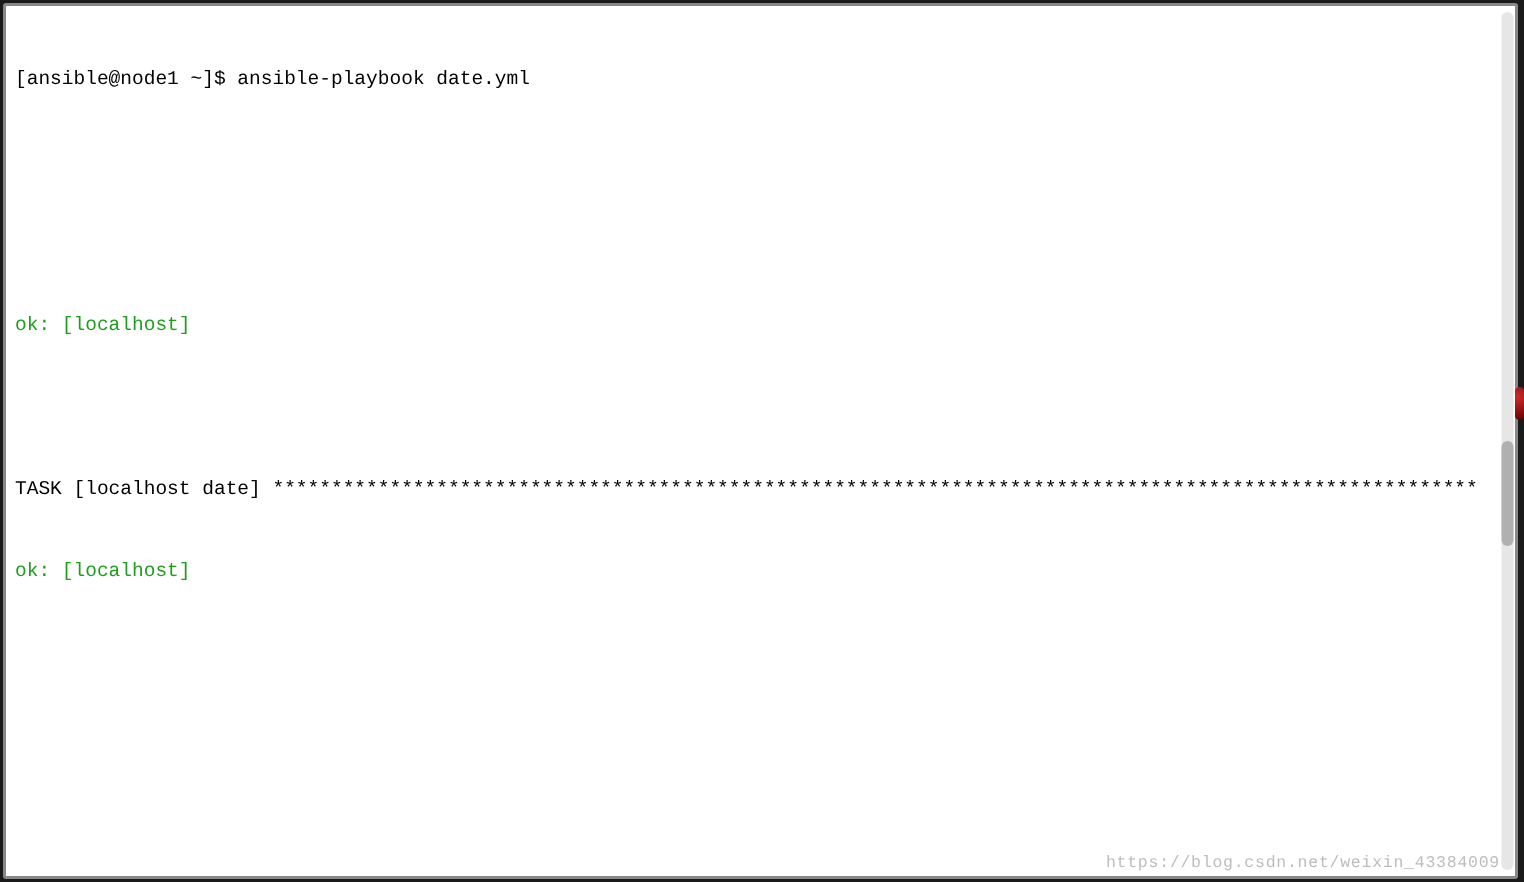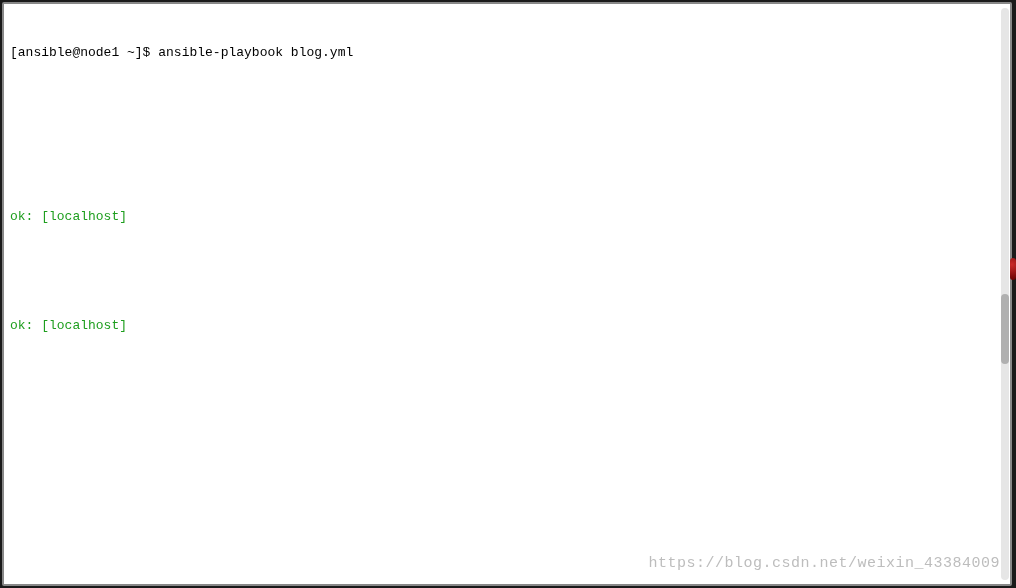--- a/index.html
+++ b/index.html
@@ -50,37 +50,38 @@
       position: absolute;
       right: 0;
       top: 258px;
       width: 6px;
       height: 22px;
       background: radial-gradient(circle at 30% 30%, #cc2a2a, #660000);
       border-radius: 3px;
     }
     .watermark {
       position: absolute;
-      bottom: 10px;
+      bottom: 0;
       right: 10px;
       color: #bdbdbd;
-      font-size: 15px;
+      font-size: 11px;
       letter-spacing: 0.5px;
       pointer-events: none;
     }
   </style>
 </head>
 <body>
 
 <div class="terminal-frame">
-  <span class="line"><span>[ansible@node1 ~]$ </span><span>ansible-playbook blog.yml</span></span>
+  <span class="line"><span>[ansible@node1 ~]$ </span><span>ansible-playbook date.yml</span></span>
   <span class="line blank"></span>
   <span class="line blank"></span>
   <span class="line ok-green">ok: [localhost]</span>
   <span class="line blank"></span>
+  <span class="line">TASK [localhost date] *******************************************************************************************************</span>
   <span class="line ok-green">ok: [localhost]</span>
   <span class="line blank"></span>
   
   
   
   
   
   
   
   

